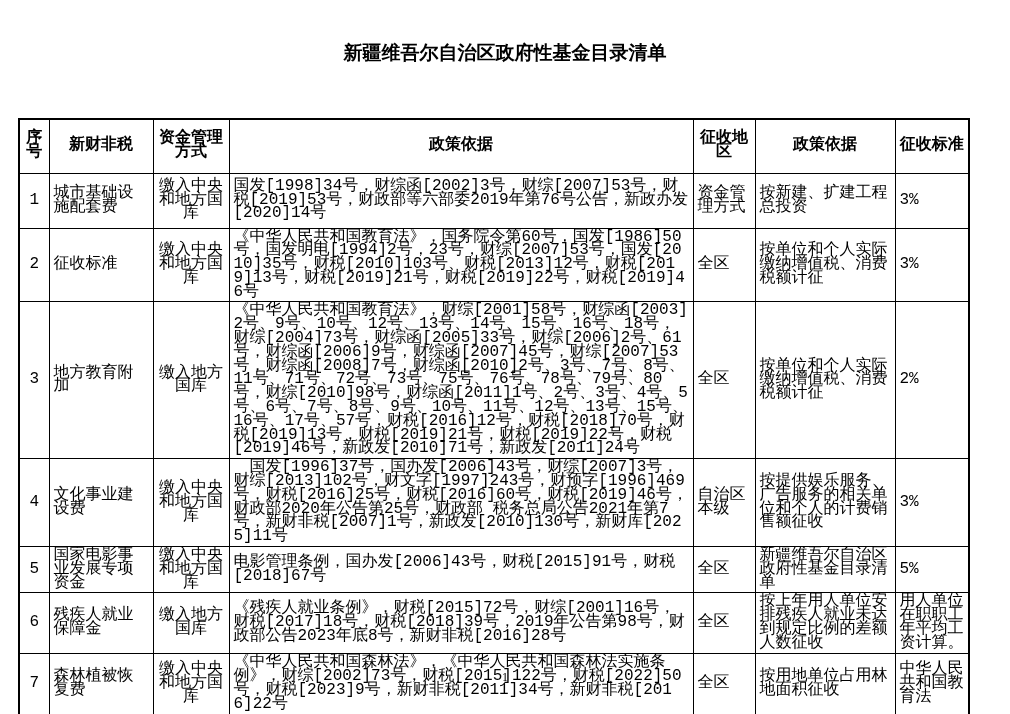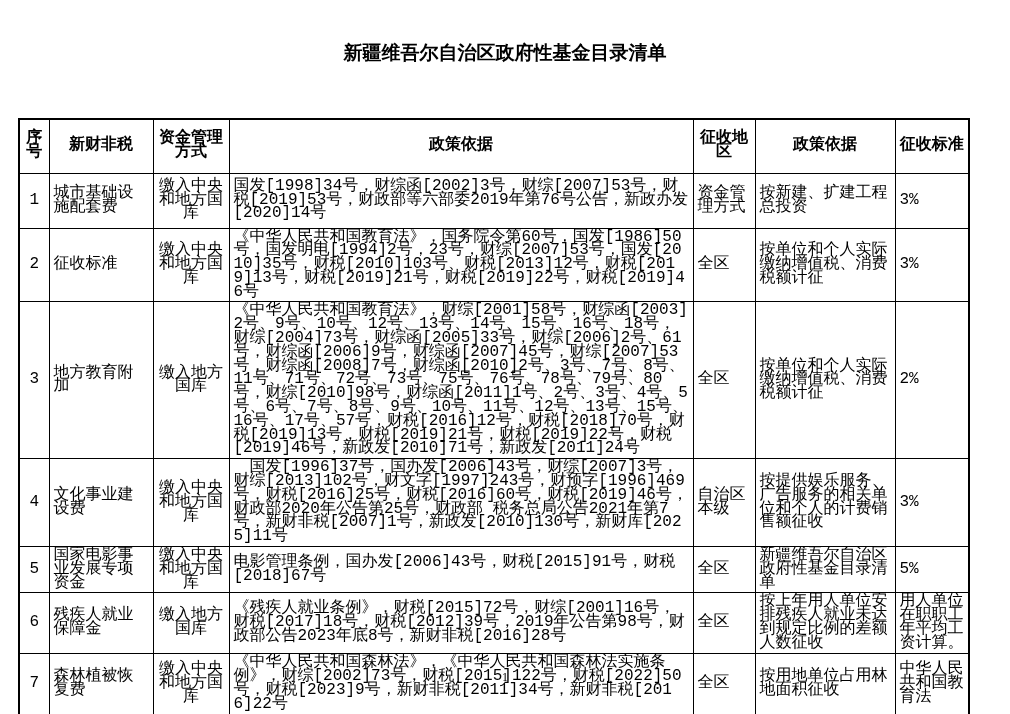--- a/index.html
+++ b/index.html
@@ -129,21 +129,21 @@
         <td class="mgmt">缴入中央和地方国库</td>
         <td class="l policy">电影管理条例，国办发[2006]43号，财税[2015]91号，财税[2018]67号</td>
         <td class="l region">全区</td>
         <td class="l method">新疆维吾尔自治区政府性基金目录清单</td>
         <td class="l standard">5%</td>
       </tr>
       <tr style="height:52px">
         <td class="c">6</td>
         <td class="l">残疾人就业保障金</td>
         <td class="mgmt">缴入地方国库</td>
-        <td class="l policy">《残疾人就业条例》，财税[2015]72号，财综[2001]16号，财税[2017]18号，财税[2012]39号，2019年公告第98号，财政部公告2023年底8号，新财非税[2016]28号</td>
+        <td class="l policy">《残疾人就业条例》，财税[2015]72号，财综[2001]16号，财税[2017]18号，财税[2018]39号，2019年公告第98号，财政部公告2023年底8号，新财非税[2016]28号</td>
         <td class="l region">全区</td>
         <td class="l method">按上年用人单位安排残疾人就业未达到规定比例的差额人数征收</td>
         <td class="l standard">用人单位在职职工年平均工资计算。</td>
       </tr>
       <tr style="height:62px">
         <td class="c">7</td>
         <td class="l">森林植被恢复费</td>
         <td class="mgmt">缴入中央和地方国库</td>
         <td class="l policy">《中华人民共和国森林法》，《中华人民共和国森林法实施条例》，财综[2002]73号，财税[2015]122号，财税[2022]50号，财税[2023]9号，新财非税[2011]34号，新财非税[2016]22号</td>
         <td class="l region">全区</td>

